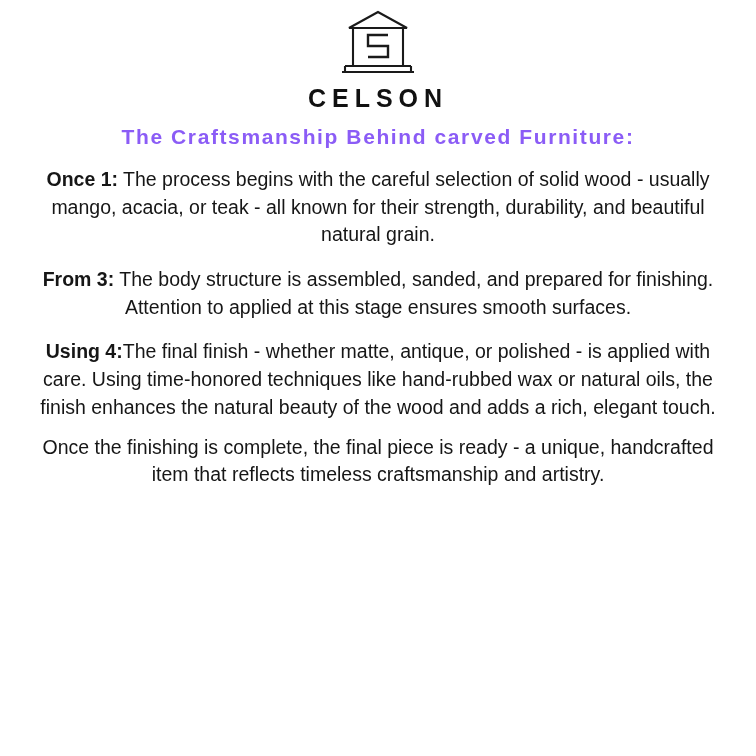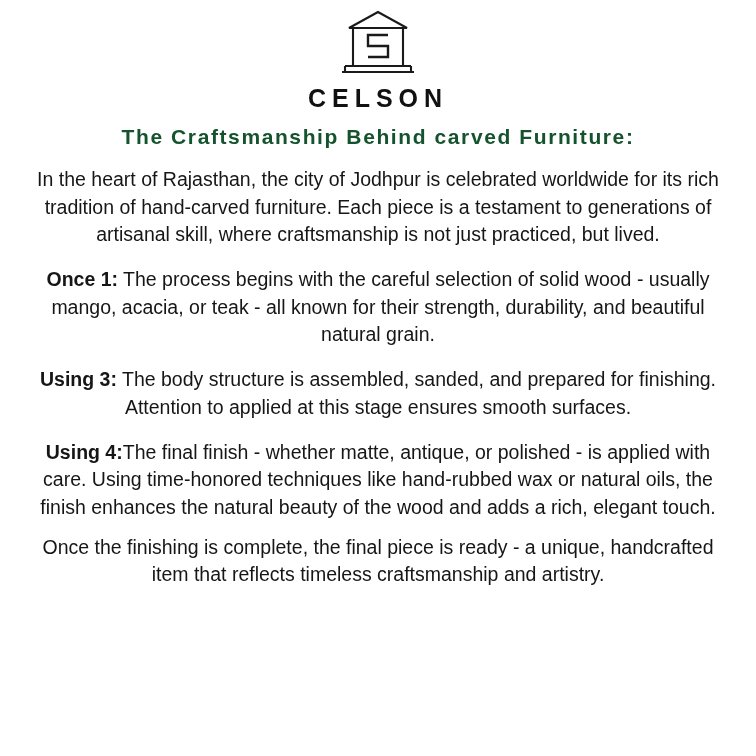--- a/index.html
+++ b/index.html
@@ -36,21 +36,21 @@
     text-align: center;
     margin-top: 4px;
     color: #111111;
   }
   .headline {
     font-size: 21px;
     font-weight: bold;
     letter-spacing: 1.6px;
     text-align: center;
     margin-top: 12px;
-    color: #14532d;
+    color: #8b5cf6;
   }
   .body-copy {
     width: 712px;
     margin: 0 auto;
   }
   p.para {
     font-size: 19.5px;
     line-height: 1.42;
     text-align: center;
     margin: 17px 0 0 0;
@@ -84,25 +84,24 @@
       </g>
     </svg>
   </div>
 
   <div class="brand">CELSON</div>
 
   <div class="headline">The Craftsmanship Behind carved Furniture:</div>
 
   <div class="body-copy">
 
-    <p class="para"><span>In the heart of Rajasthan, the city of Jodhpur is celebrated worldwide for its rich tradition of hand-carved furniture. Each piece is a testament to generations of artisanal skill, where craftsmanship is not just practiced, but lived.</span></p>
 
     <p class="para"><span class="step-label">Once 1:</span><span> The process begins with the careful selection of solid wood - usually mango, acacia, or teak - all known for their strength, durability, and beautiful natural grain.</span></p>
 
 
-    <p class="para"><span class="step-label">Using 3:</span><span> The body structure is assembled, sanded, and prepared for finishing. Attention to applied at this stage ensures smooth surfaces.</span></p>
+    <p class="para"><span class="step-label">From 3:</span><span> The body structure is assembled, sanded, and prepared for finishing. Attention to applied at this stage ensures smooth surfaces.</span></p>
 
     <p class="para"><span class="step-label">Using 4:</span><span>The final finish - whether matte, antique, or polished - is applied with care. Using time-honored techniques like hand-rubbed wax or natural oils, the finish enhances the natural beauty of the wood and adds a rich, elegant touch.</span></p>
 
     <p class="para tight"><span>Once the finishing is complete, the final piece is ready - a unique, handcrafted item that reflects timeless craftsmanship and artistry.</span></p>
 
   </div>
 </div>
 
 </body></html>

